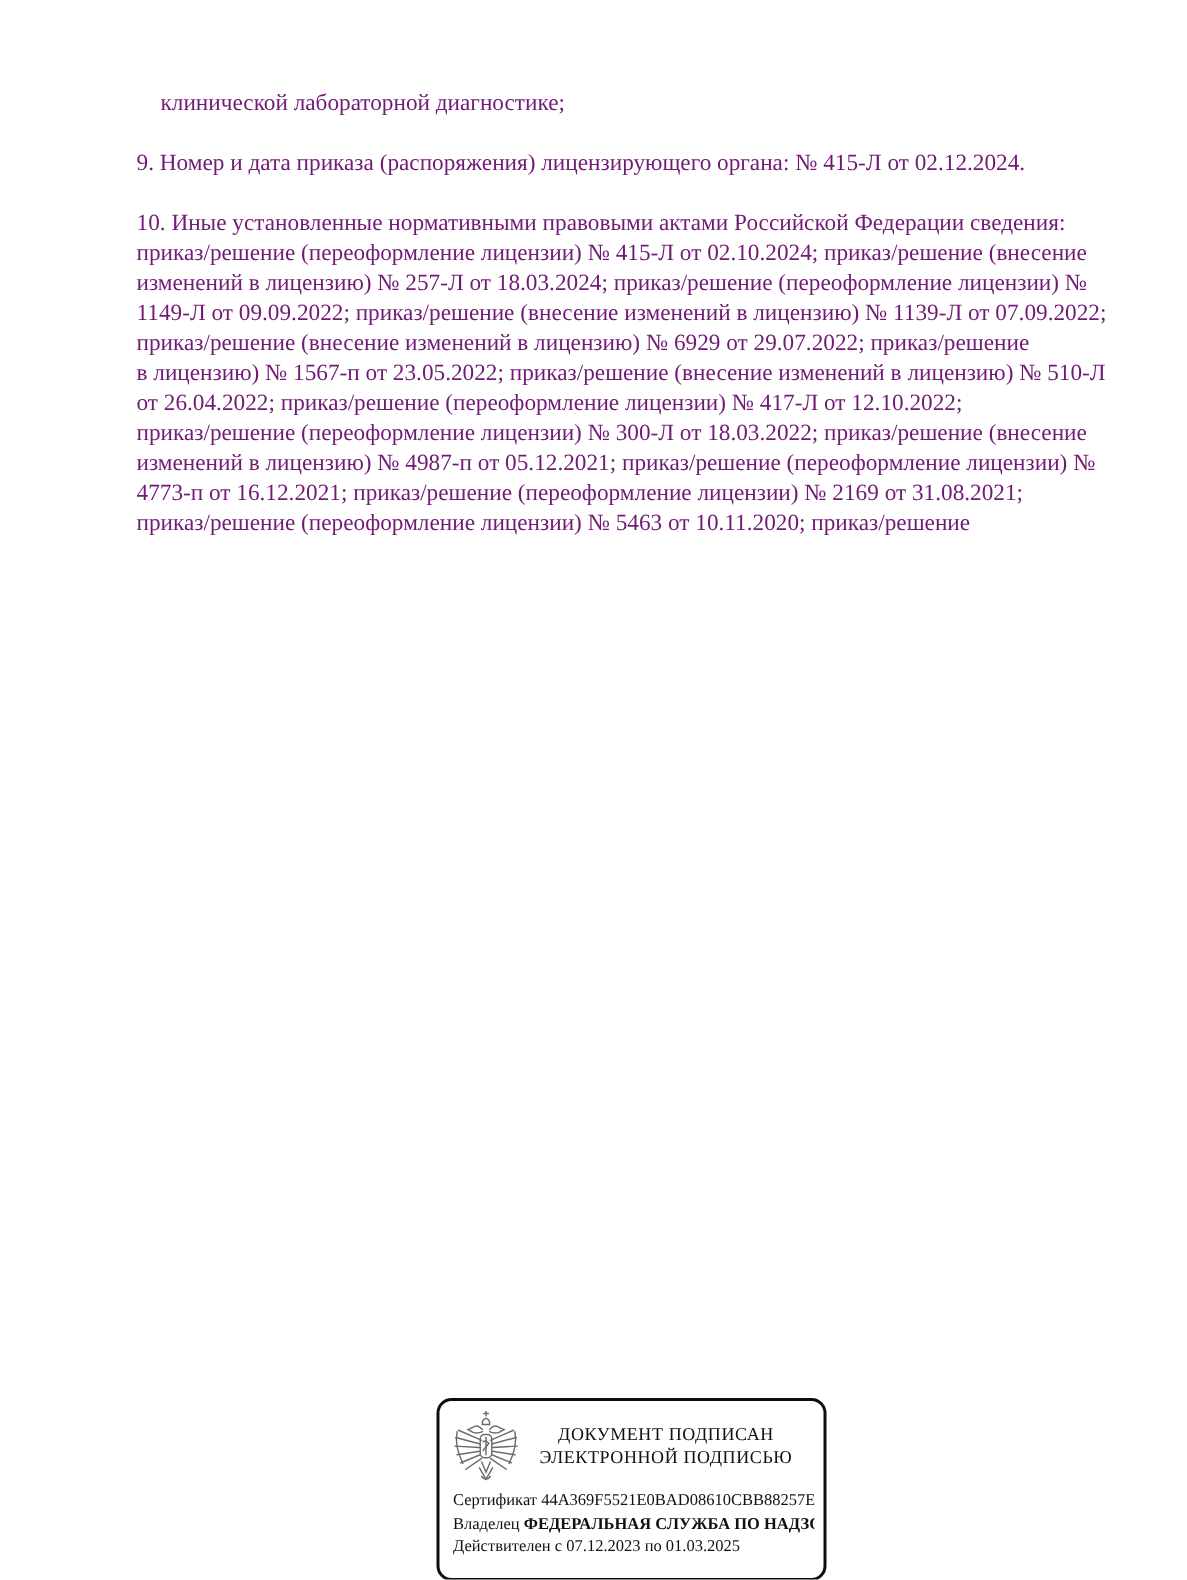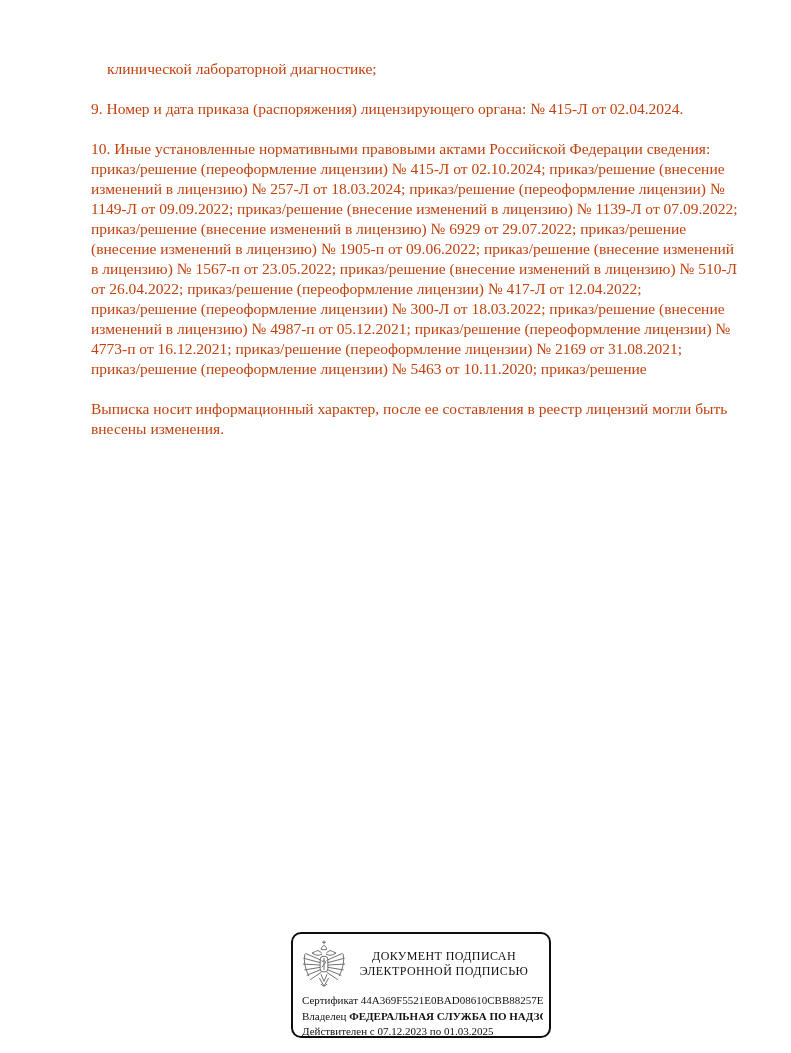--- a/index.html
+++ b/index.html
@@ -10,30 +10,30 @@
     font-family: "Liberation Serif", "DejaVu Serif", serif;
     color: #000000;
     overflow: hidden;
   }
   .page { position: absolute; inset: 0; background: #ffffff; }
 
   .content {
     position: absolute;
     left: 91px; top: 59px; width: 675px;
     font-size: 15.5px; line-height: 20px;
-    color: #c2410c;
+    color: #701a75;
   }
   .para div { white-space: nowrap; }
   .para.indented { padding-left: 16px; }
   .gap { height: 20px; }
 
   .stamp {
     position: absolute;
     left: 291px; top: 932px;
-    width: 260px; height: 106px;
+    width: 260px; height: 122px;
     background: #ffffff;
     border: 2px solid #0d0d0d;
     border-radius: 10px;
     overflow: hidden;
   }
   .stamp-top {
     display: flex;
     align-items: flex-start;
     padding: 6px 8px 0 8px;
     height: 58px;
@@ -62,42 +62,37 @@
 <body>
 
 <div class="page">
 
   <div class="content">
     <div class="para indented">
         <div>клинической лабораторной диагностике;</div>
       </div>
     <div class="gap"></div>
     <div class="para">
-      <div>9. Номер и дата приказа (распоряжения) лицензирующего органа: № 415-Л от 02.04.2024.</div>
+      <div>9. Номер и дата приказа (распоряжения) лицензирующего органа: № 415-Л от 02.12.2024.</div>
     </div>
     <div class="gap"></div>
     <div class="para">
         <div>10. Иные установленные нормативными правовыми актами Российской Федерации сведения:</div>
         <div>приказ/решение (переоформление лицензии) № 415-Л от 02.10.2024; приказ/решение (внесение</div>
         <div>изменений в лицензию) № 257-Л от 18.03.2024; приказ/решение (переоформление лицензии) №</div>
         <div>1149-Л от 09.09.2022; приказ/решение (внесение изменений в лицензию) № 1139-Л от 07.09.2022;</div>
         <div>приказ/решение (внесение изменений в лицензию) № 6929 от 29.07.2022; приказ/решение</div>
-        <div>(внесение изменений в лицензию) № 1905-п от 09.06.2022; приказ/решение (внесение изменений</div>
         <div>в лицензию) № 1567-п от 23.05.2022; приказ/решение (внесение изменений в лицензию) № 510-Л</div>
-        <div>от 26.04.2022; приказ/решение (переоформление лицензии) № 417-Л от 12.04.2022;</div>
+        <div>от 26.04.2022; приказ/решение (переоформление лицензии) № 417-Л от 12.10.2022;</div>
         <div>приказ/решение (переоформление лицензии) № 300-Л от 18.03.2022; приказ/решение (внесение</div>
         <div>изменений в лицензию) № 4987-п от 05.12.2021; приказ/решение (переоформление лицензии) №</div>
         <div>4773-п от 16.12.2021; приказ/решение (переоформление лицензии) № 2169 от 31.08.2021;</div>
         <div>приказ/решение (переоформление лицензии) № 5463 от 10.11.2020; приказ/решение</div>
       </div>
     <div class="gap"></div>
-    <div class="para">
-        <div>Выписка носит информационный характер, после ее составления в реестр лицензий могли быть</div>
-        <div>внесены изменения.</div>
-      </div>
   </div>
 
   <div class="stamp">
     <div class="stamp-top">
       <div class="emblem">
         <svg viewBox="0 0 46 54" width="46" height="52" aria-hidden="true">
           <g stroke="#6b6b6b" fill="none" stroke-width="1" stroke-linecap="round">
 
             <line x1="23" y1="1" x2="23" y2="4"></line>
             <line x1="21.4" y1="2.4" x2="24.6" y2="2.4"></line>

